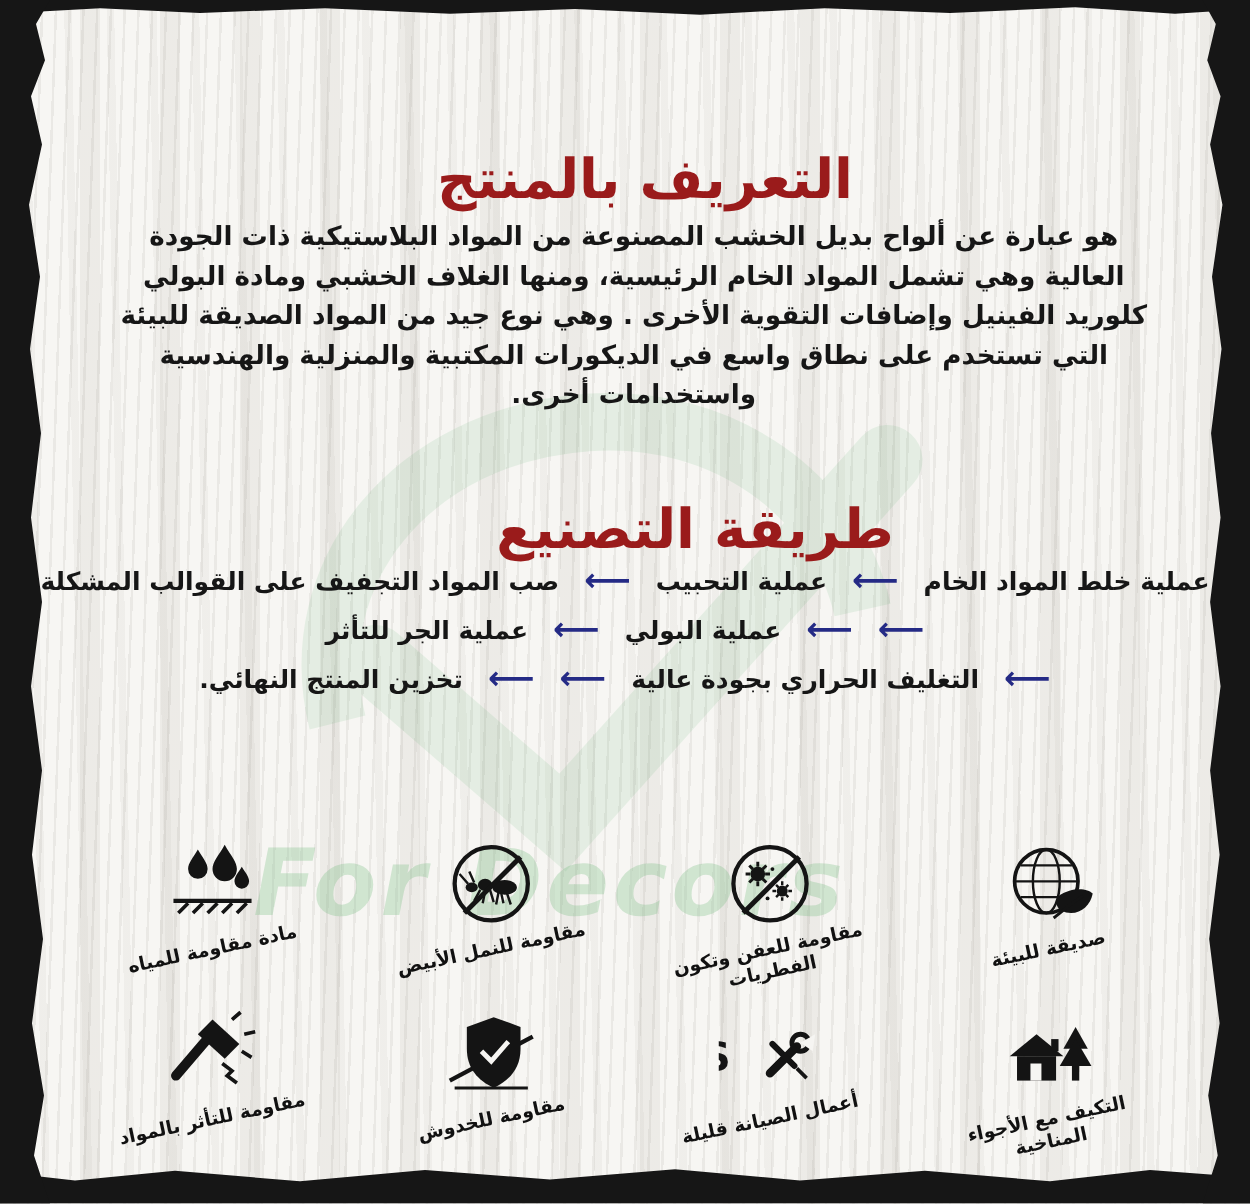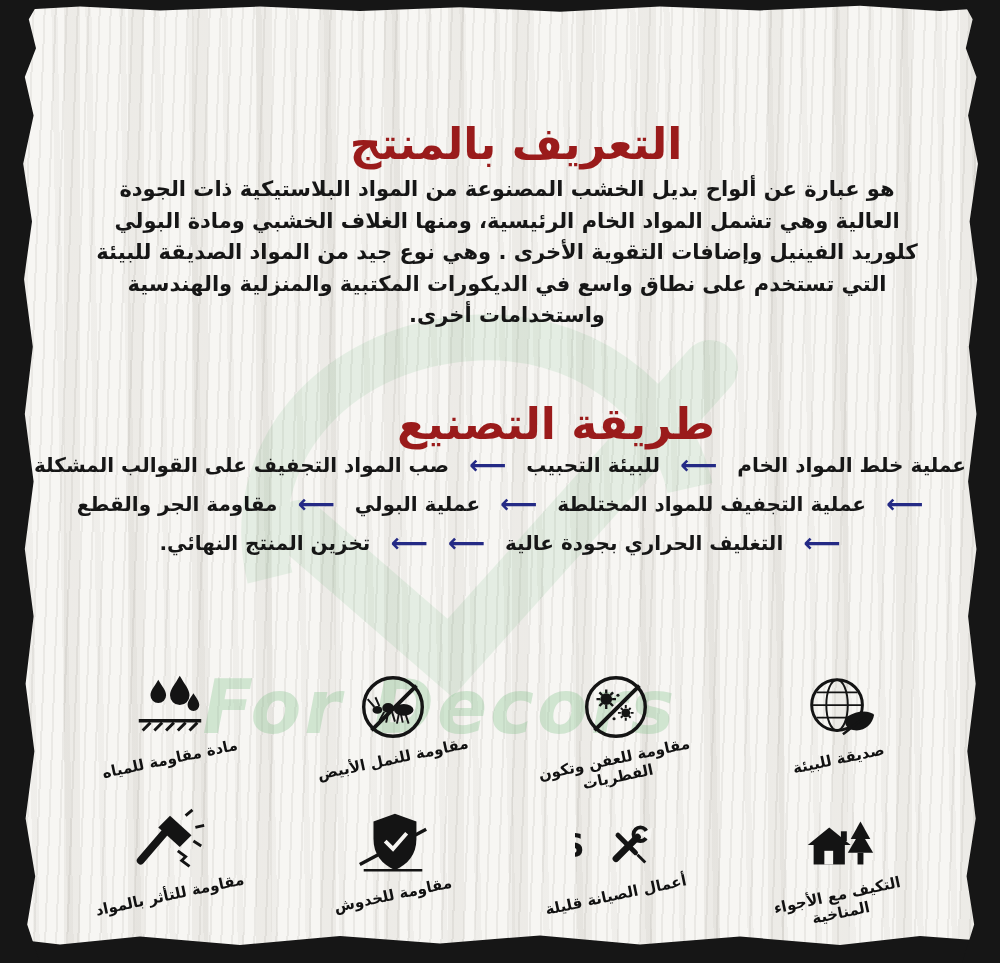--- a/index.html
+++ b/index.html
@@ -67,31 +67,30 @@
 
   <div class="title" id="title-def">التعريف بالمنتج</div>
   <div class="para">هو عبارة عن ألواح بديل الخشب المصنوعة من المواد البلاستيكية ذات الجودة العالية وهي تشمل المواد الخام الرئيسية، ومنها الغلاف الخشبي ومادة البولي كلوريد الفينيل وإضافات التقوية الأخرى . وهي نوع جيد من المواد الصديقة للبيئة التي تستخدم على نطاق واسع في الديكورات المكتبية والمنزلية والهندسية واستخدامات أخرى.</div>
 
   <div class="title" id="title-man">طريقة التصنيع</div>
 
   <div class="flow">
     <div class="flow-line">
       <span class="step">عملية خلط المواد الخام</span>
       <span class="arrow">⟵</span>
-      <span class="step">للبيئة التحبيب</span>
+      <span class="step">عملية التحبيب</span>
       <span class="arrow">⟵</span>
       <span class="step">صب المواد التجفيف على القوالب المشكلة</span>
     </div>
     <div class="flow-line">
       <span class="arrow">⟵</span>
-      <span class="step">عملية التجفيف للمواد المختلطة</span>
       <span class="arrow">⟵</span>
       <span class="step">عملية البولي</span>
       <span class="arrow">⟵</span>
-      <span class="step">مقاومة الجر والقطع</span>
+      <span class="step">عملية الجر للتأثر</span>
     </div>
     <div class="flow-line">
       <span class="arrow">⟵</span>
       <span class="step">التغليف الحراري بجودة عالية</span>
       <span class="arrow">⟵</span>
       <span class="arrow">⟵</span>
       <span class="step">تخزين المنتج النهائي.</span>
     </div>
   </div>
 

